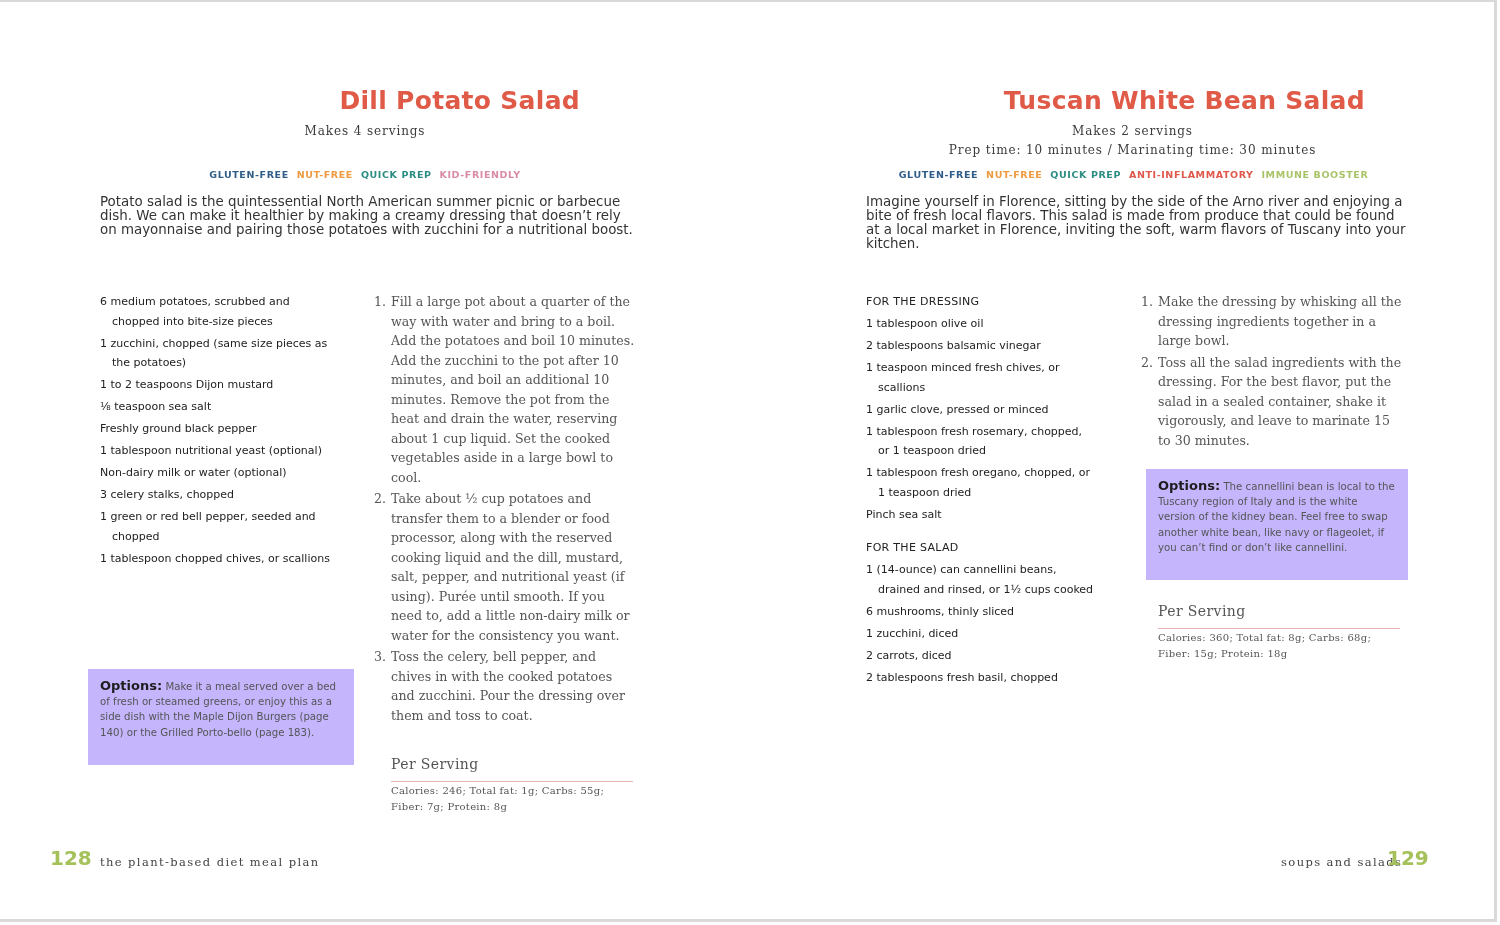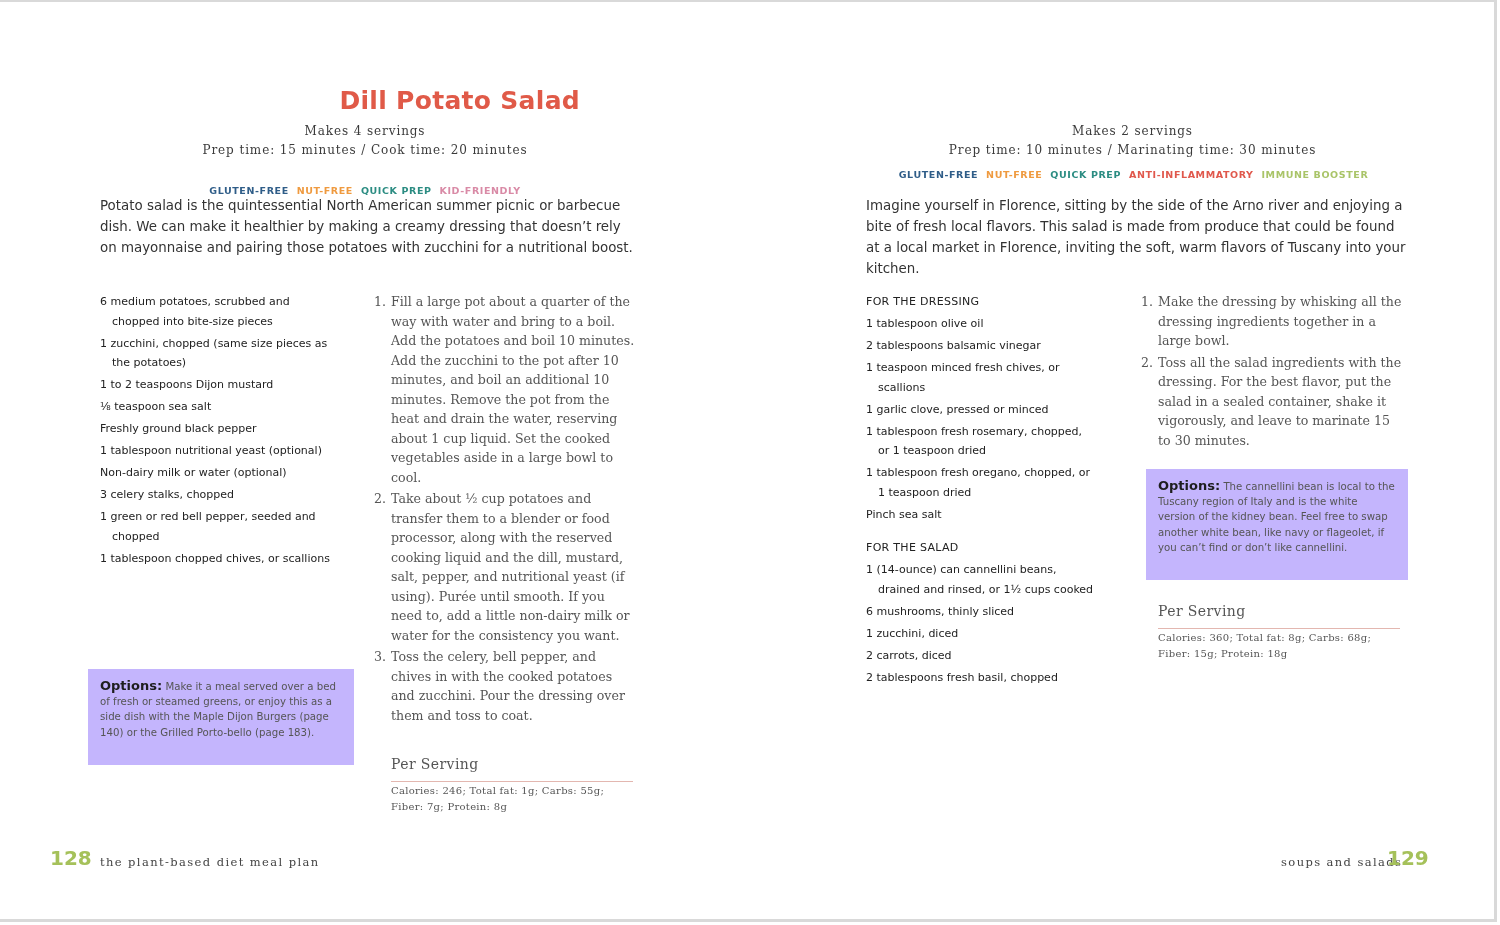--- a/index.html
+++ b/index.html
@@ -30,21 +30,21 @@
   }
   .tags {
     position: absolute; text-align: center;
     font-family: "DejaVu Sans", sans-serif; font-weight: bold;
     font-size: 9.5px; letter-spacing: 0.6px;
   }
   .tags span { margin: 0 2px; }
 
   .intro {
     position: absolute;
-    font-family: "DejaVu Sans", sans-serif; font-size: 13.4px; line-height: 21px;
+    font-family: "DejaVu Sans", sans-serif; font-size: 13.4px; line-height: 14px;
     color: #333;
   }
 
   .ingredients { position: absolute; font-size: 11px; line-height: 19.5px; color: #222; }
   .ing { margin: 0 0 2.5px 0; padding-left: 12px; text-indent: -12px; }
   .sub-head { font-size: 11px; letter-spacing: 0.3px; margin: 0 0 2.5px 0; }
   .sub-head.gap { margin-top: 14px; }
 
   .steps {
     position: absolute; font-family: "DejaVu Serif", serif;
@@ -75,23 +75,22 @@
 </style>
 </head>
 <body>
 
 <div class="frame"></div>
 
 <div class="page left">
   <div class="title" style="left:150px; width:430px; top:86px;">Dill Potato Salad</div>
   <div class="meta" style="left:150px; width:430px; top:122px;">
     <div>Makes 4 servings</div>
-    <div>Prep time: 15 minutes / Cook time: 20 minutes</div>
   </div>
-  <div class="tags" style="left:100px; width:530px; top:169px;margin-top:16px;">
+  <div class="tags" style="left:100px; width:530px; top:169px;">
     <span style="color:#2f5d88">GLUTEN-FREE</span>
     <span style="color:#ef9a3f">NUT-FREE</span>
     <span style="color:#2b8c82">QUICK PREP</span>
     <span style="color:#d98aa6">KID-FRIENDLY</span>
   </div>
   <div class="intro" style="left:100px; width:540px; top:195px;">Potato salad is the quintessential North American summer picnic or barbecue dish. We can make it healthier by making a creamy dressing that doesn’t rely on mayonnaise and pairing those potatoes with zucchini for a nutritional boost.</div>
 
   <div class="ingredients" style="left:100px; width:240px; top:292px;">
     <div class="ing">6 medium potatoes, scrubbed and chopped into bite-size pieces</div>
     <div class="ing">1 zucchini, chopped (same size pieces as the potatoes)</div>
@@ -127,20 +126,21 @@
   <div class="nutrition" style="left:391px; width:242px; top:756px;">
     <div class="ps-label">Per Serving</div>
     <div class="ps-values">Calories: 246; Total fat: 1g; Carbs: 55g; Fiber: 7g; Protein: 8g</div>
   </div>
 
   <div class="folio-num" style="left:50px; top:846px;">128</div>
   <div class="folio-text" style="left:100px; top:855px;">the plant-based diet meal plan</div>
 </div>
 
 <div class="page right">
+  <div class="title" style="left:150px; width:465px; top:86px;">Tuscan White Bean Salad</div>
   <div class="meta" style="left:150px; width:465px; top:122px;">
     <div>Makes 2 servings</div>
     <div>Prep time: 10 minutes / Marinating time: 30 minutes</div>
   </div>
   <div class="tags" style="left:116px; width:535px; top:169px;">
     <span style="color:#2f5d88">GLUTEN-FREE</span>
     <span style="color:#ef9a3f">NUT-FREE</span>
     <span style="color:#2b8c82">QUICK PREP</span>
     <span style="color:#e0584c">ANTI-INFLAMMATORY</span>
     <span style="color:#a9c468">IMMUNE BOOSTER</span>

